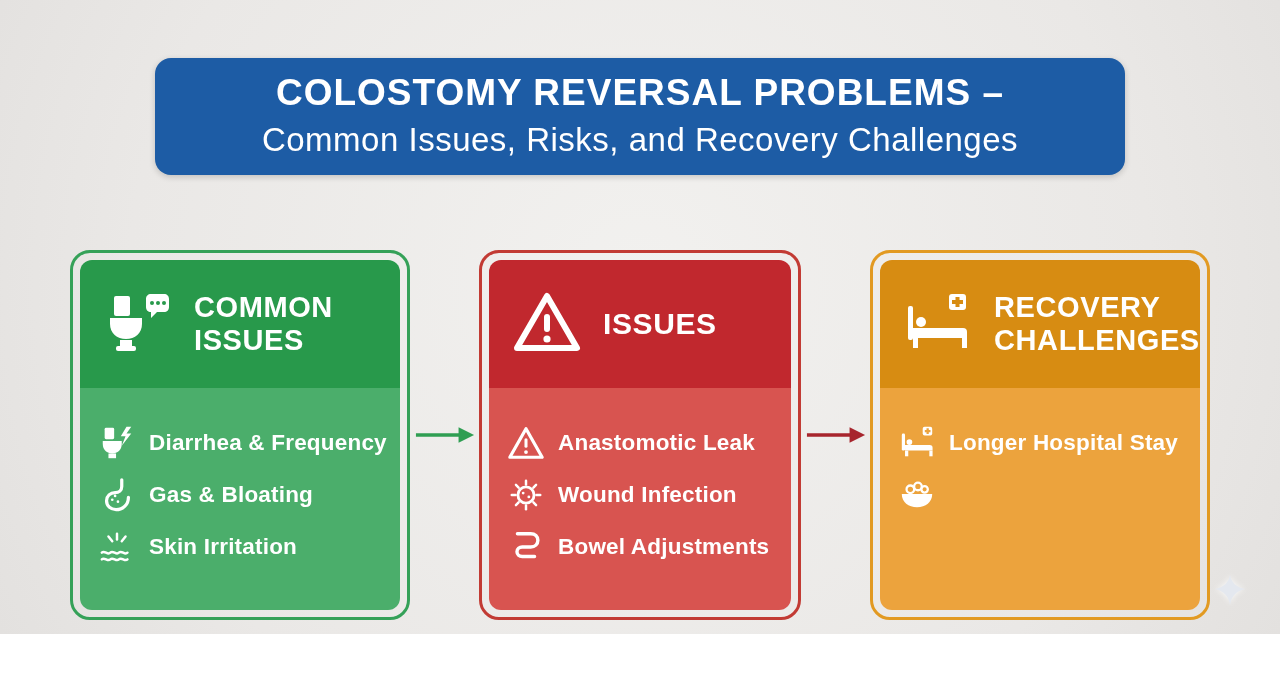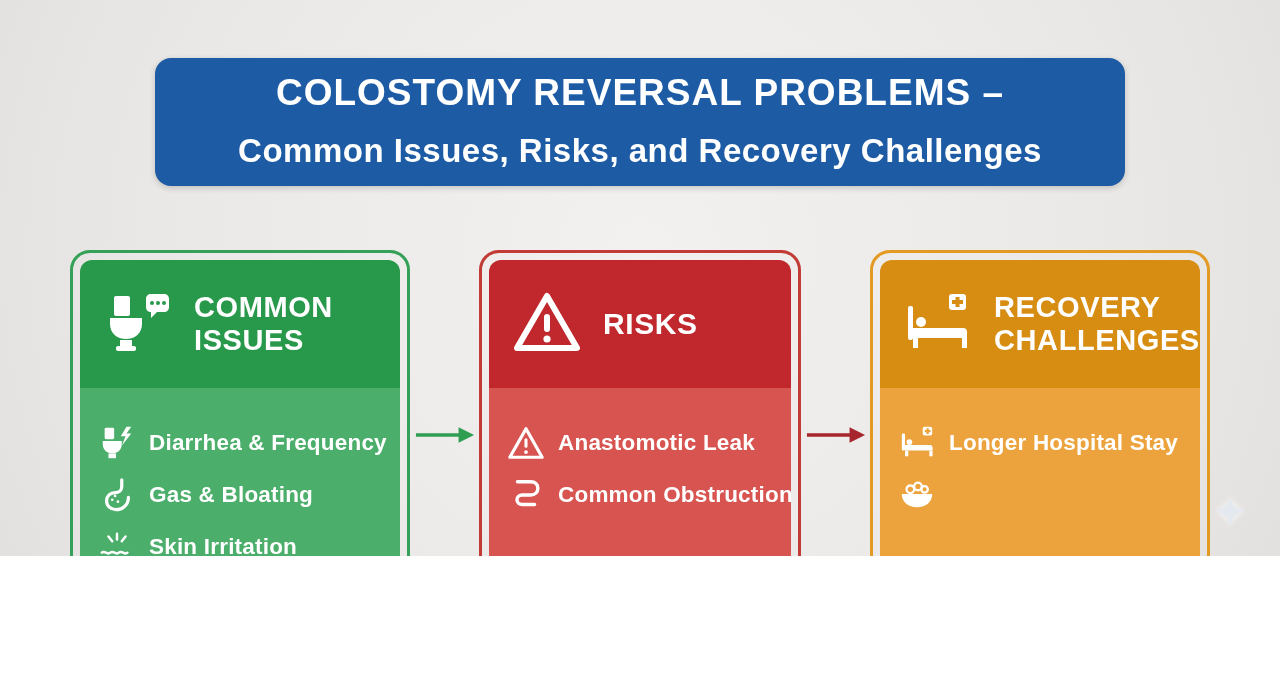--- a/index.html
+++ b/index.html
@@ -1,32 +1,32 @@
 <!DOCTYPE html>
 <html><head>
 <meta charset="utf-8">
 <style>
   * { margin:0; padding:0; box-sizing:border-box; }
   html,body { width:1280px; height:698px; }
   body { font-family:"Liberation Sans", sans-serif; }
 
   .stage {
-    position:relative; width:1280px; height:556px; overflow:hidden;
+    position:relative; width:1280px; height:634px; overflow:hidden;
     background: radial-gradient(circle at 50% 45%, #f2f1ef 0%, #eae8e6 70%, #e3e1df 100%);
   }
 
   
   .banner {
     position:absolute; top:58px; left:50%; transform:translateX(-50%);
     width:970px; background:#1d5ca5; border-radius:16px;
     padding:14px 24px 17px; text-align:center; color:#ffffff;
     box-shadow:0 2px 6px rgba(0,0,0,0.18);
   }
   .banner-line1 { font-size:37px; font-weight:700; letter-spacing:1px; line-height:1.15; }
-  .banner-line2 { font-size:33px; font-weight:700; letter-spacing:0.5px; line-height:1.15; margin-top:17px; }
+  .banner-line2 { font-size:33px; font-weight:400; letter-spacing:0.5px; line-height:1.15; margin-top:6px; }
 
   
   .cards-row {
     position:absolute; top:250px; left:70px; width:1140px; height:370px;
     display:flex; align-items:center;
   }
   .card { height:370px; border:3px solid var(--brd); border-radius:20px; padding:7px; }
   .card.green  { --brd:#35a158; --hdr:#28994b; --body:#4bae6b; width:340px; }
   .card.red    { --brd:#c23b34; --hdr:#c1282e; --body:#d85450; width:322px; }
   .card.orange { --brd:#e29a22; --hdr:#d78c12; --body:#eca33d; width:340px; }
@@ -140,40 +140,60 @@
     <div class="card red">
       <div class="card-inner">
         <div class="card-header">
           <span class="hdr-icon">
             <svg viewBox="0 0 72 72" fill="none">
               <path d="M36 8 L66 60 H6 Z" stroke="#fff" stroke-width="6" stroke-linejoin="round"></path>
               <rect x="33" y="26" width="6" height="18" rx="3" fill="#fff"></rect>
               <circle cx="36" cy="51" r="3.6" fill="#fff"></circle>
             </svg>
           </span>
-          <span class="card-title">RISKS</span>
+          <span class="card-title">ISSUES</span>
         </div>
         <div class="card-body">
           <div class="item">
             <span class="item-icon">
               <svg viewBox="0 0 40 40" fill="none">
                 <path d="M20 5 L37 35 H3 Z" stroke="#fff" stroke-width="3.4" stroke-linejoin="round"></path>
                 <rect x="18.4" y="15" width="3.2" height="10" rx="1.6" fill="#fff"></rect>
                 <circle cx="20" cy="29.5" r="2" fill="#fff"></circle>
               </svg>
             </span>
             <span class="item-label">Anastomotic Leak</span>
           </div>
           <div class="item">
             <span class="item-icon">
+              <svg viewBox="0 0 40 40" fill="none" stroke="#fff">
+                <circle cx="20" cy="20" r="8.5" stroke-width="3"></circle>
+                <g stroke-width="2.6" stroke-linecap="round">
+                  <path d="M20 5 v4"></path>
+                    <path d="M20 31 v4"></path>
+                    <path d="M5 20 h4"></path>
+                    <path d="M31 20 h4"></path>
+                  <path d="M9.4 9.4 l2.8 2.8"></path>
+                    <path d="M27.8 27.8 l2.8 2.8"></path>
+                  <path d="M30.6 9.4 l-2.8 2.8"></path>
+                    <path d="M12.2 27.8 l-2.8 2.8"></path>
+                </g>
+                <circle cx="17" cy="18" r="1.5" fill="#fff" stroke="none"></circle>
+                <circle cx="23" cy="22" r="1.5" fill="#fff" stroke="none"></circle>
+              </svg>
+            </span>
+            <span class="item-label">Wound Infection</span>
+          </div>
+          <div class="item">
+            <span class="item-icon">
               <svg viewBox="0 0 40 40" fill="none" stroke="#fff" stroke-width="3.6" stroke-linecap="round">
                 <path d="M11 6 h14 c4.5 0 7.5 3 7.5 7 s-3 7 -7.5 7 h-9 c-3 0 -5.5 2 -5.5 5 s2.5 5 5.5 5 h13"></path>
               </svg>
             </span>
-            <span class="item-label">Common Obstruction</span>
+            <span class="item-label">Bowel Adjustments</span>
           </div>
         </div>
       </div>
     </div>
 
     <div class="arrow-cell">
       <span class="arrow-red">
         <svg class="arrow-svg" viewBox="0 0 64 24">
           <line x1="2" y1="12" x2="48" y2="12" stroke="currentColor" stroke-width="3.5"></line>
           <path d="M46 4 L62 12 L46 20 z" fill="currentColor"></path>

